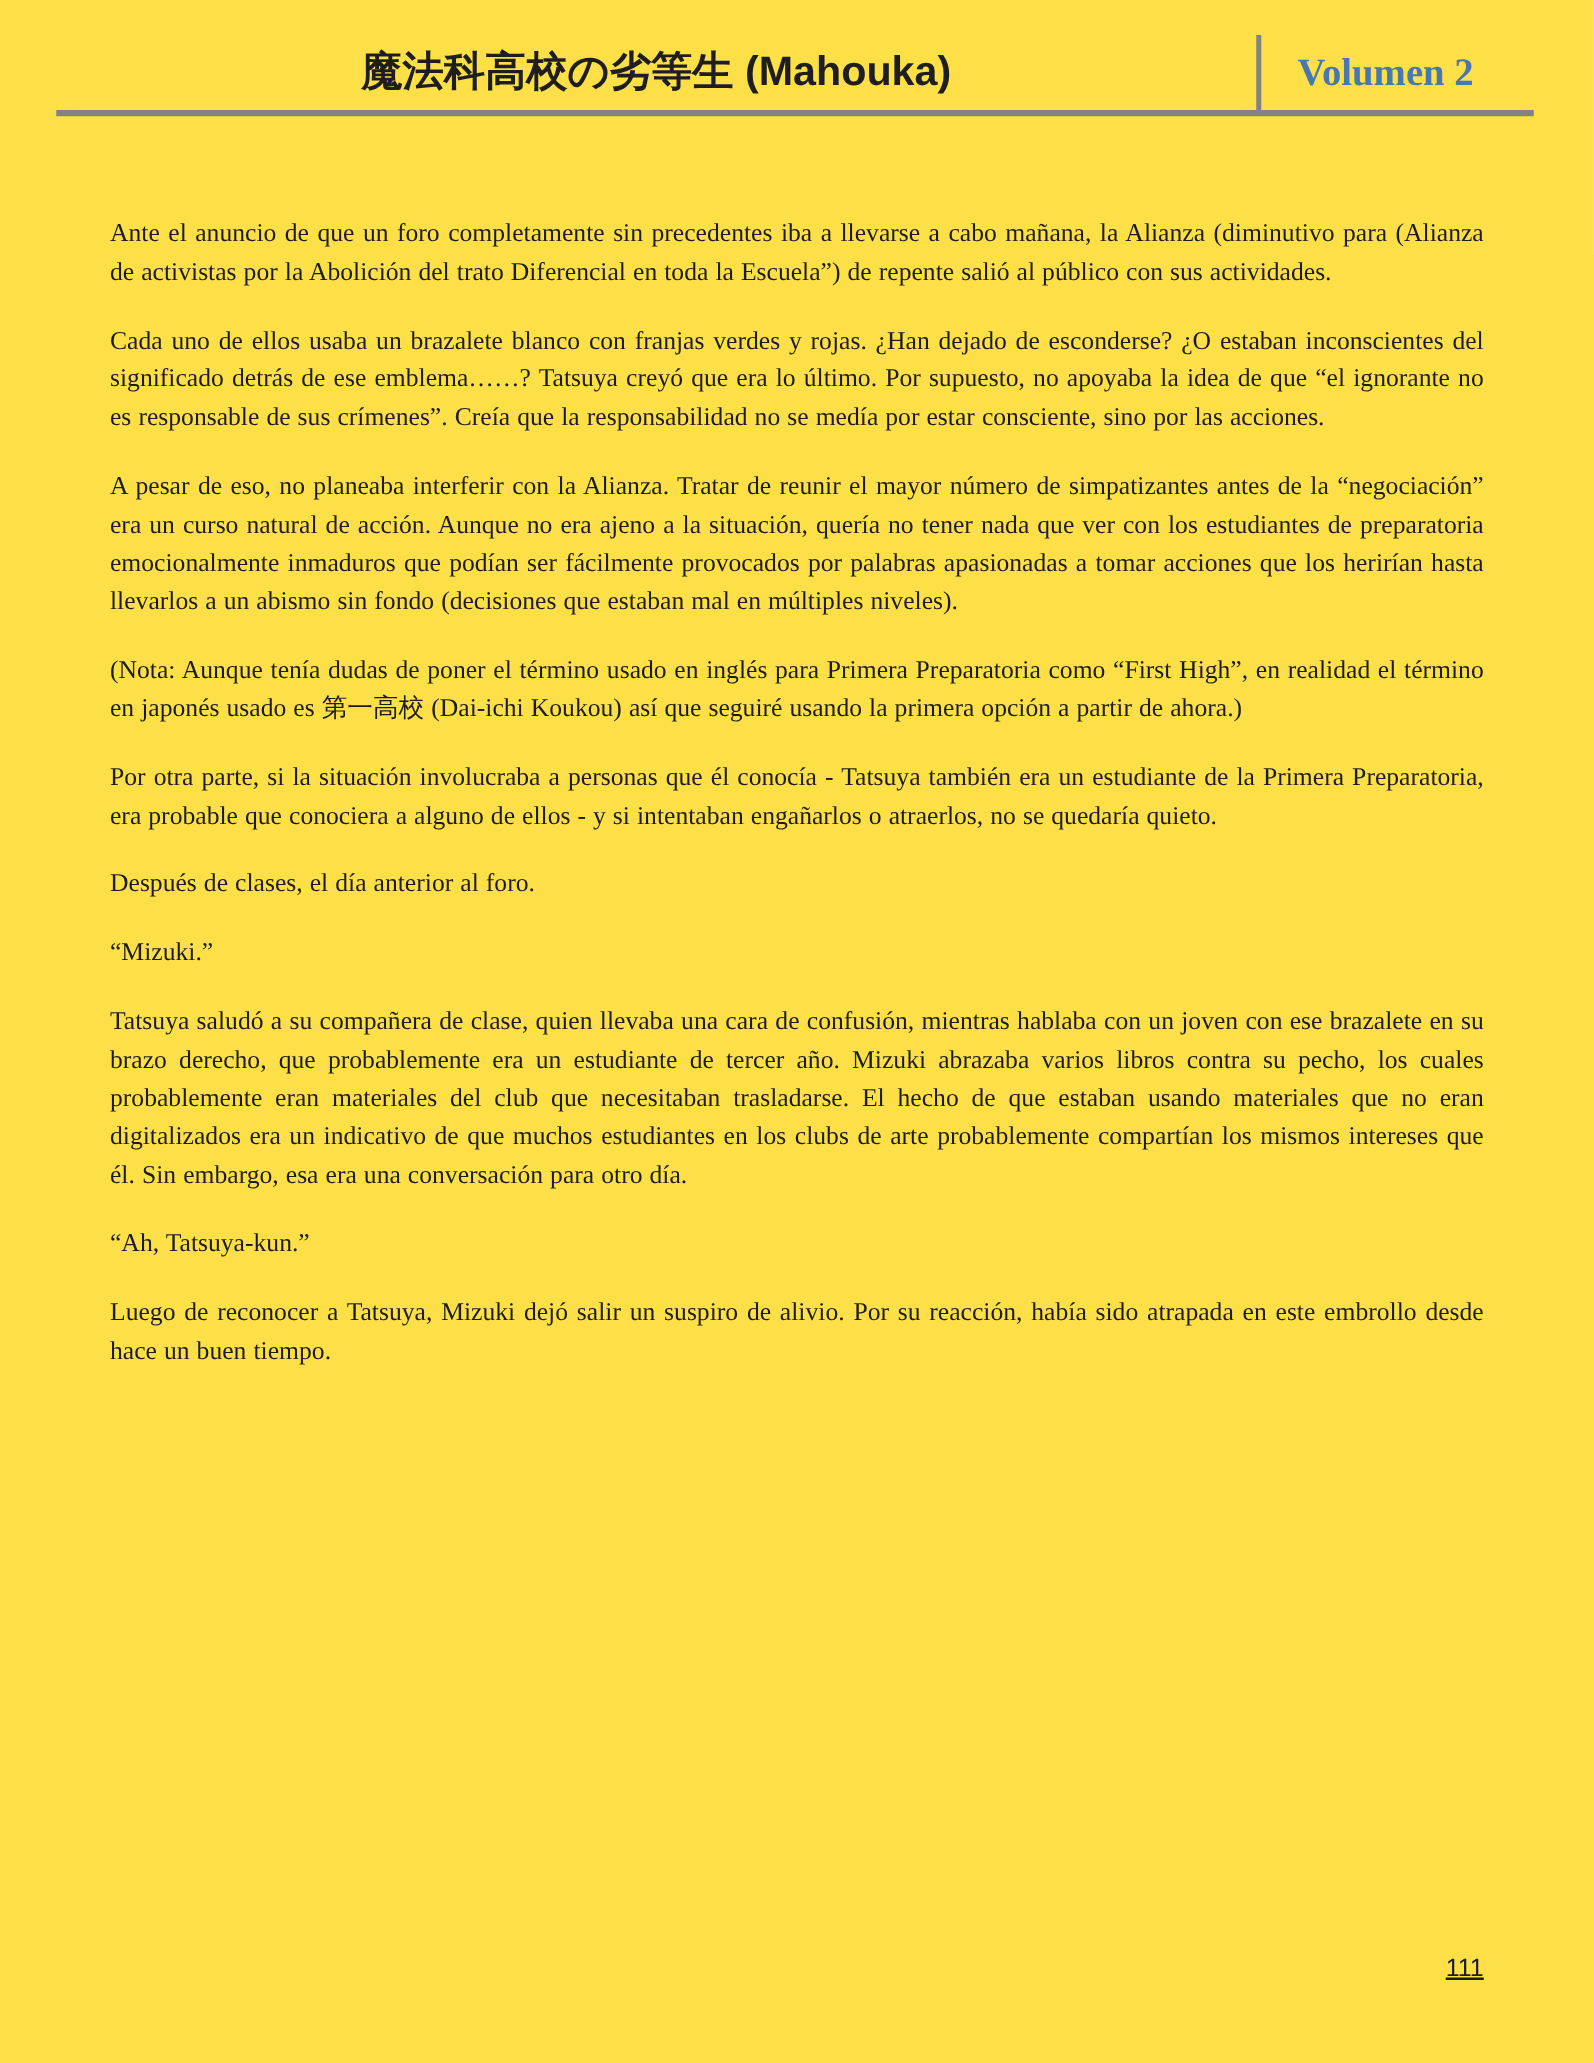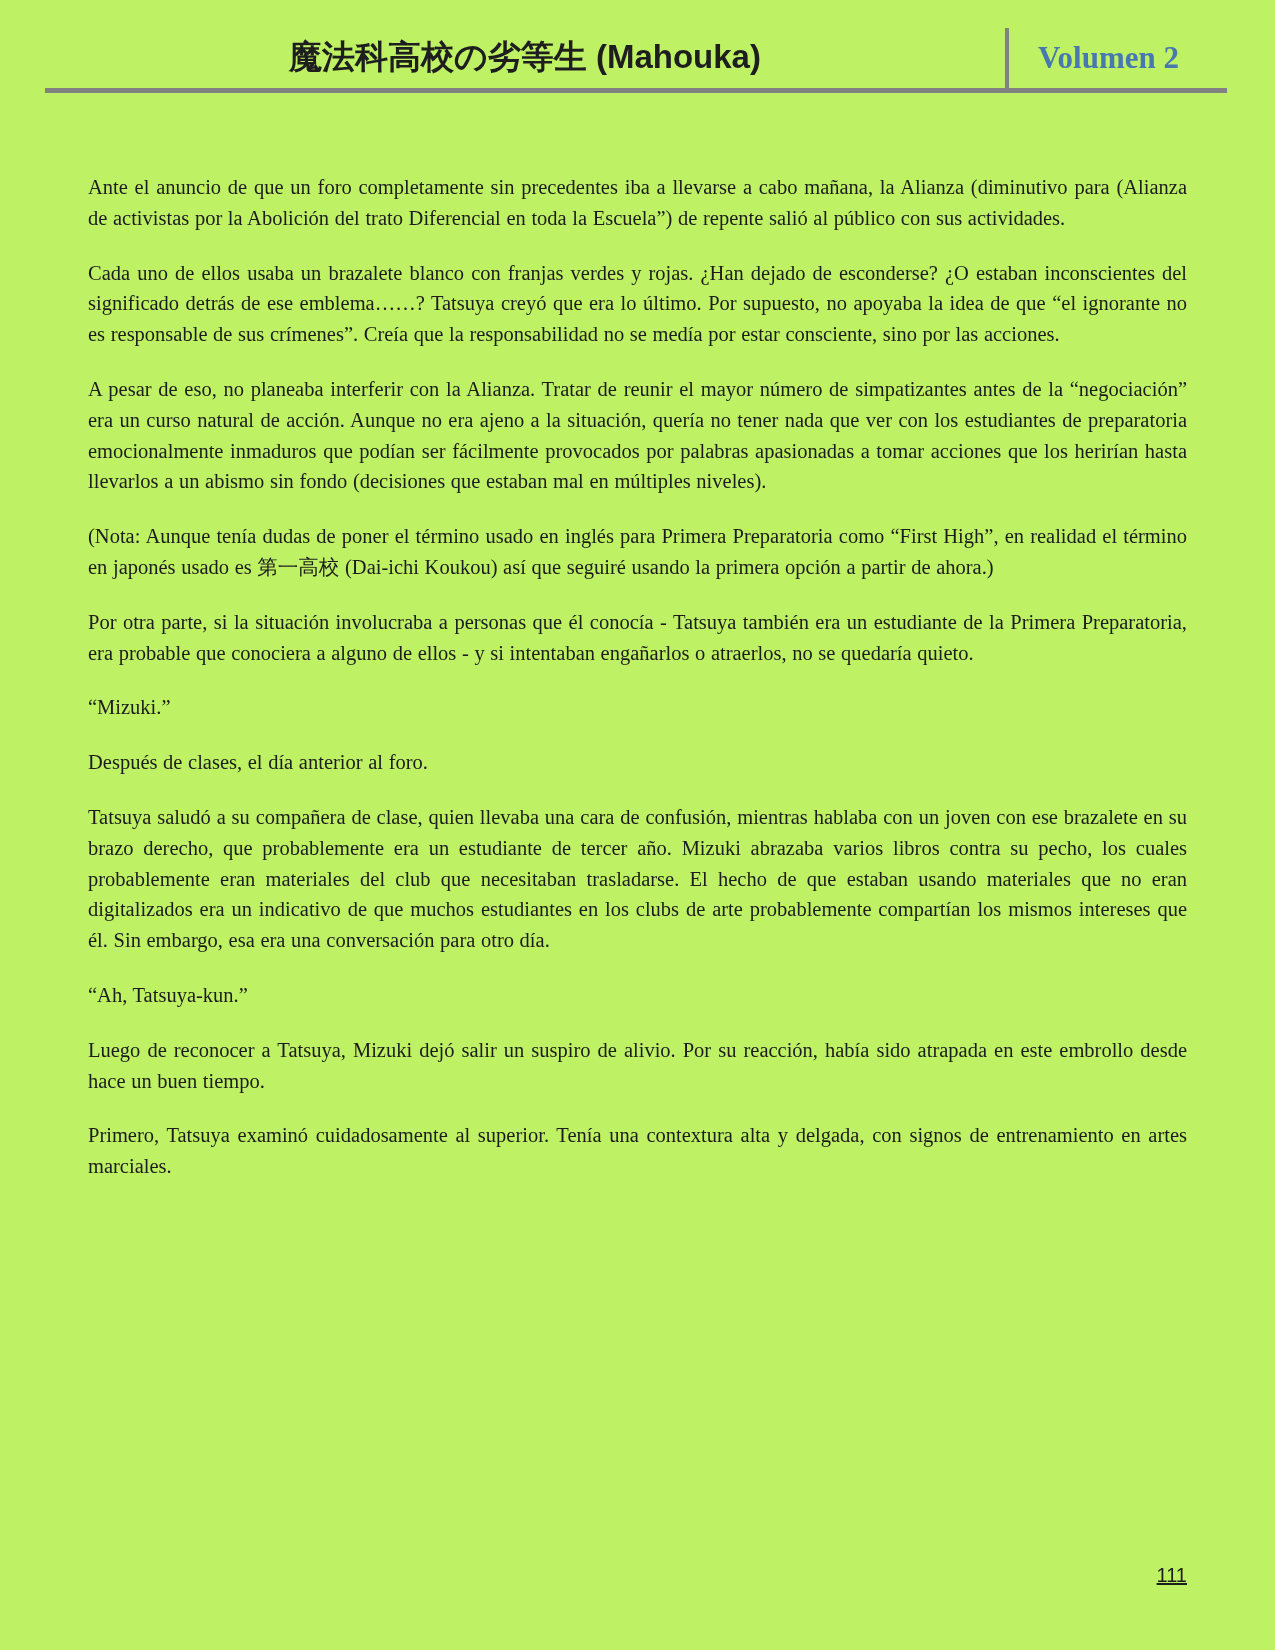--- a/index.html
+++ b/index.html
@@ -1,21 +1,21 @@
 <!DOCTYPE html>
 <html><head>
 <meta charset="utf-8">
 <style>
   html, body { margin: 0; padding: 0; }
   body { background: #ffffff; }
   .page {
     position: relative;
     width: 1275px;
     height: 1650px;
-    background: #bef264;
+    background: #fde047;
     font-family: "Liberation Sans", sans-serif;
     overflow: hidden;
   }
   .header {
     position: absolute;
     left: 45px;
     top: 0;
     width: 1182px;
     height: 88px;
     border-bottom: 5px solid #828282;
@@ -91,23 +91,22 @@
       <span class="header-volume">Volumen 2</span>
     </div>
   </div>
 
   <div class="body-text">
     <p>Ante el anuncio de que un foro completamente sin precedentes iba a llevarse a cabo mañana, la Alianza (diminutivo para (Alianza de activistas por la Abolición del trato Diferencial en toda la Escuela”) de repente salió al público con sus actividades.</p>
     <p>Cada uno de ellos usaba un brazalete blanco con franjas verdes y rojas. ¿Han dejado de esconderse? ¿O estaban inconscientes del significado detrás de ese emblema……? Tatsuya creyó que era lo último. Por supuesto, no apoyaba la idea de que “el ignorante no es responsable de sus crímenes”. Creía que la responsabilidad no se medía por estar consciente, sino por las acciones.</p>
     <p>A pesar de eso, no planeaba interferir con la Alianza. Tratar de reunir el mayor número de simpatizantes antes de la “negociación” era un curso natural de acción. Aunque no era ajeno a la situación, quería no tener nada que ver con los estudiantes de preparatoria emocionalmente inmaduros que podían ser fácilmente provocados por palabras apasionadas a tomar acciones que los herirían hasta llevarlos a un abismo sin fondo (decisiones que estaban mal en múltiples niveles).</p>
     <p>(Nota: Aunque tenía dudas de poner el término usado en inglés para Primera Preparatoria como “First High”, en realidad el término en japonés usado es 第一高校 (Dai-ichi Koukou) así que seguiré usando la primera opción a partir de ahora.)</p>
     <p>Por otra parte, si la situación involucraba a personas que él conocía - Tatsuya también era un estudiante de la Primera Preparatoria, era probable que conociera a alguno de ellos - y si intentaban engañarlos o atraerlos, no se quedaría quieto.</p>
+    <p>Después de clases, el día anterior al foro.</p>
     <p>“Mizuki.”</p>
-    <p>Después de clases, el día anterior al foro.</p>
     <p>Tatsuya saludó a su compañera de clase, quien llevaba una cara de confusión, mientras hablaba con un joven con ese brazalete en su brazo derecho, que probablemente era un estudiante de tercer año. Mizuki abrazaba varios libros contra su pecho, los cuales probablemente eran materiales del club que necesitaban trasladarse. El hecho de que estaban usando materiales que no eran digitalizados era un indicativo de que muchos estudiantes en los clubs de arte probablemente compartían los mismos intereses que él. Sin embargo, esa era una conversación para otro día.</p>
     <p>“Ah, Tatsuya-kun.”</p>
     <p>Luego de reconocer a Tatsuya, Mizuki dejó salir un suspiro de alivio. Por su reacción, había sido atrapada en este embrollo desde hace un buen tiempo.</p>
-    <p>Primero, Tatsuya examinó cuidadosamente al superior. Tenía una contextura alta y delgada, con signos de entrenamiento en artes marciales.</p>
   </div>
 
   <div class="page-number">111</div>
 
 </div>
 
 </body></html>

